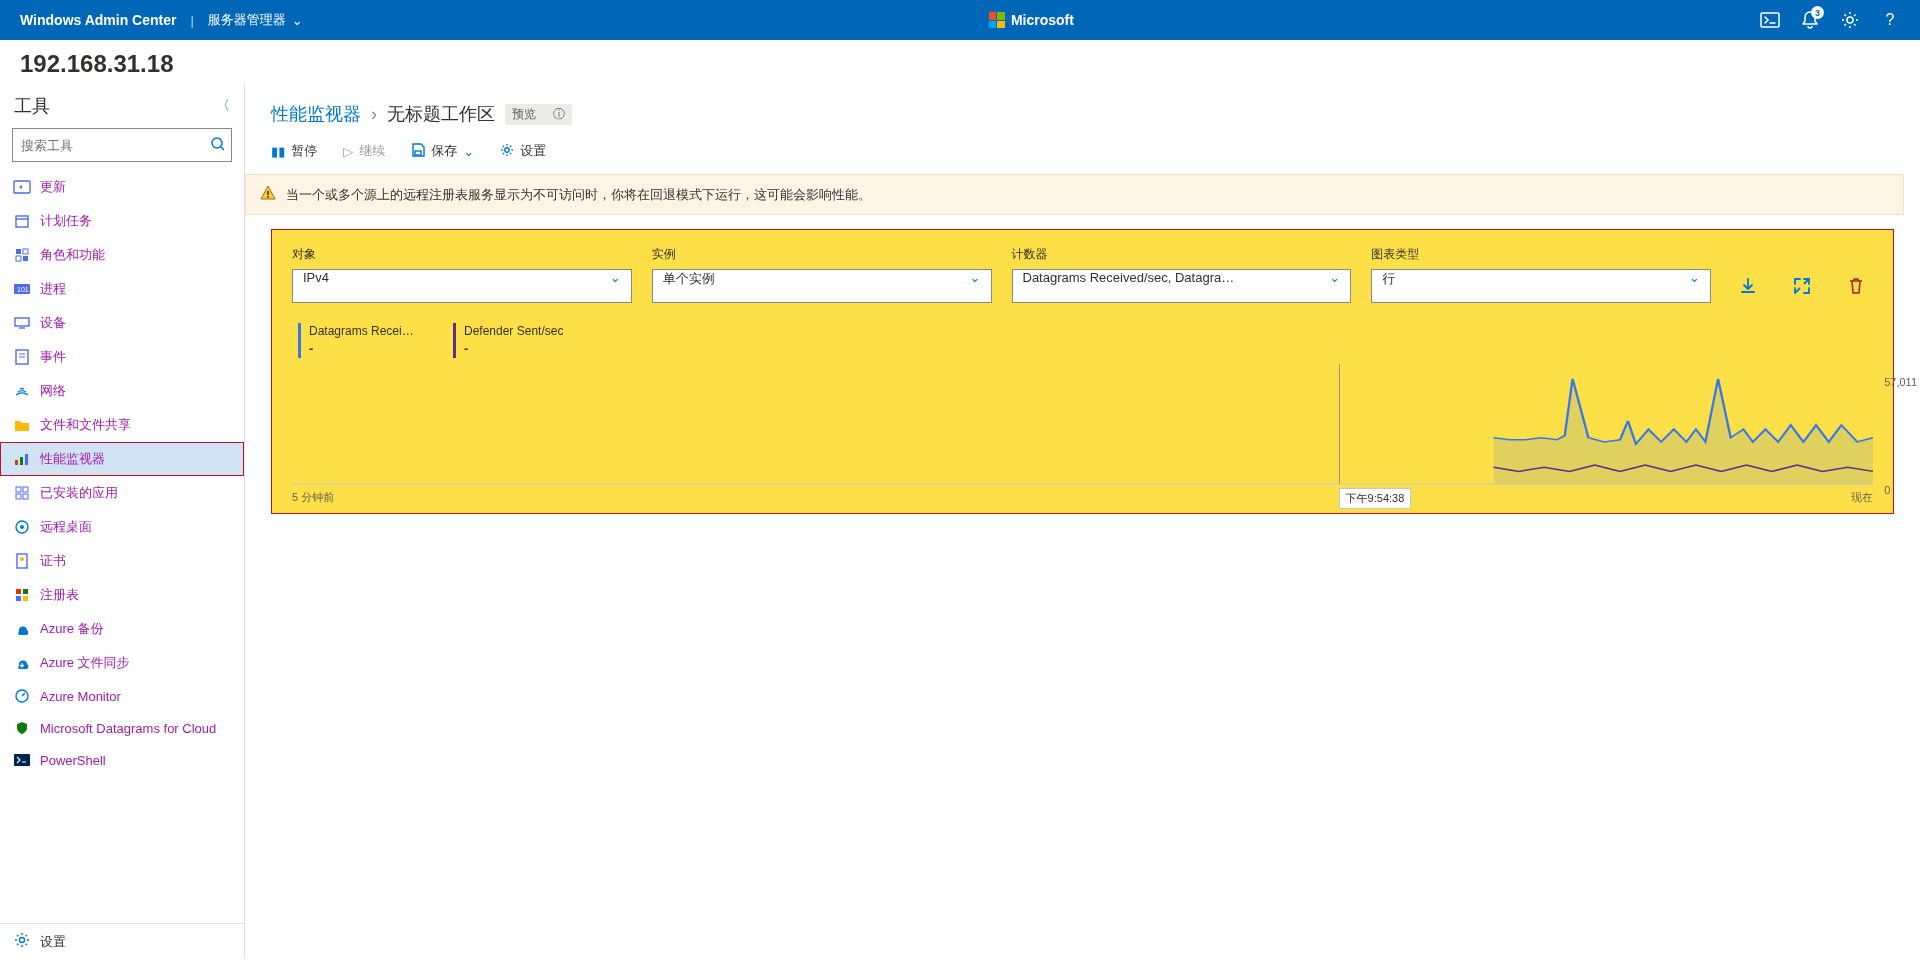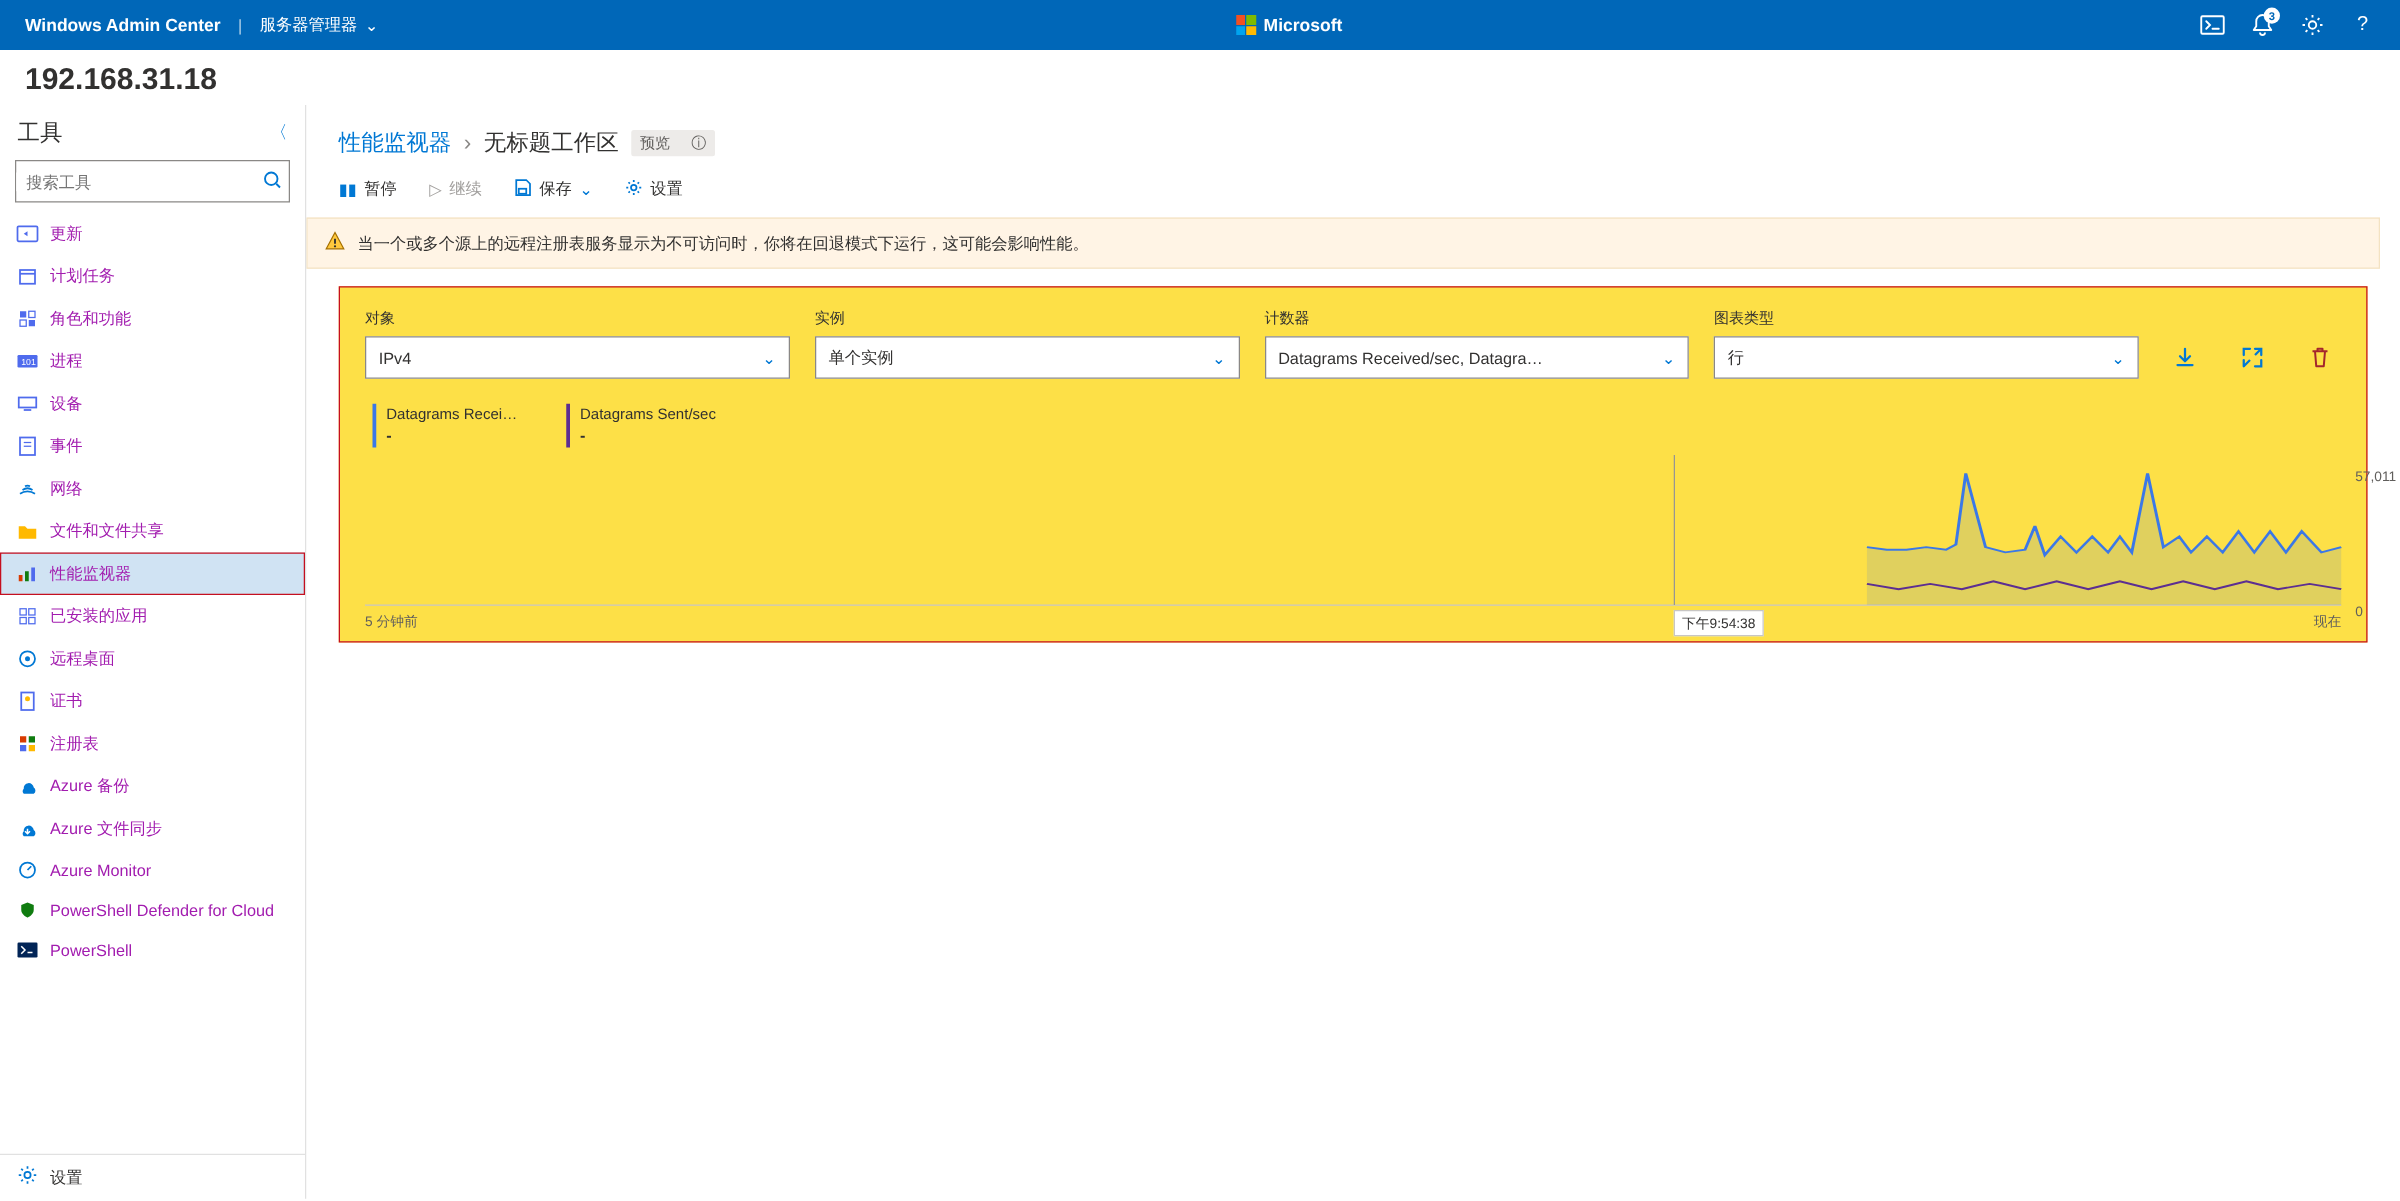--- a/index.html
+++ b/index.html
@@ -65,21 +65,21 @@
   .tbtn .ic{color:var(--link);}
   .tbtn.disabled .ic{color:#a19f9d;}
 
   .warn{margin:0 16px 14px 0;padding:10px 14px;background:var(--warning-bg);border:1px solid #f3e2c2;display:flex;align-items:center;gap:10px;font-size:13px;color:#323130;}
   .warn .wico{color:var(--warning-ico);}
 
   .card{margin:0 26px 16px;border:1px solid var(--red-border);padding:16px 20px 8px;background:#fde047;}
   .controls{display:flex;gap:20px;align-items:flex-end;}
   .fld{display:flex;flex-direction:column;gap:6px;flex:1;}
   .fld label{font-size:12px;color:#323130;}
-  .dd{height:34px;border:1px solid #8a8886;display:flex;align-items:center;justify-content:space-between;padding:0 10px;cursor:pointer;background:#fff;}
+  .dd{height:34px;border:1px solid #8a8886;display:flex;justify-content:space-between;padding:0 10px;cursor:pointer;background:#fff;}
   .dd .val{white-space:nowrap;overflow:hidden;text-overflow:ellipsis;}
   .dd .chev{color:var(--link);}
   .iconbtn{width:34px;height:34px;display:flex;align-items:center;justify-content:center;color:var(--link);cursor:pointer;font-size:18px;}
   .iconbtn.del{color:#a4262c;}
 
   .legend{display:flex;gap:34px;margin:20px 0 6px 6px;}
   .legend .li{border-left:3px solid;padding-left:8px;line-height:1.4;}
   .legend .li.blue{border-color:var(--chart-blue);}
   .legend .li.purple{border-color:var(--chart-purple);}
   .legend .name{font-size:12px;color:#323130;white-space:nowrap;max-width:110px;overflow:hidden;text-overflow:ellipsis;}
@@ -305,21 +305,21 @@
             </svg>
           </span>
           <span>Azure Monitor</span>
         </div>
         <div class="nav-item">
           <span class="ico">
             <svg width="12" height="14">
               <path d="M6 1l5 2v4c0 4-5 6-5 6s-5-2-5-6V3z" fill="#107c10"></path>
             </svg>
           </span>
-          <span>PowerShell Defender for Cloud</span>
+          <span>Microsoft Datagrams for Cloud</span>
         </div>
         <div class="nav-item">
           <span class="ico">
             <svg width="16" height="12">
               <rect width="16" height="12" rx="1" fill="#012456"></rect>
               <path d="M3 3l3 3-3 3M8 8h4" stroke="#fff" stroke-width="1.2" fill="none"></path>
             </svg>
           </span>
           <span>PowerShell</span>
         </div>
@@ -434,21 +434,21 @@
             </svg>
         </span>
       </div>
 
       <div class="legend">
         <div class="li blue">
           <div class="name">Datagrams Received/s…</div>
           <div class="val">-</div>
         </div>
         <div class="li purple">
-          <div class="name">Datagrams Sent/sec</div>
+          <div class="name">Defender Sent/sec</div>
           <div class="val">-</div>
         </div>
       </div>
 
       <div class="chartwrap">
         <div class="vline"></div>
         <svg id="chartsvg" viewBox="0 0 1000 120" preserveAspectRatio="none">
             <line x1="0" y1="120" x2="1000" y2="120" stroke="#c8c6c4" stroke-width="1"></line>
             <path d="M760 73.6931469365561 L770 75.79800389398537 L780 75.79800389398537 L790 73.6931469365561 L800 75.79800389398537 L805 71.58828997912684 L810 14.757152128536603 L820 73.6931469365561 L830 77.90286085141463 L840 75.79800389398537 L845 56.85429127712196 L850 80.0077178088439 L858 65.27371910683902 L866 77.90286085141463 L874 65.27371910683902 L882 77.90286085141463 L888 65.27371910683902 L894 77.90286085141463 L902 14.757152128536603 L910 73.6931469365561 L918 65.27371910683902 L924 77.90286085141463 L932 65.27371910683902 L940 77.90286085141463 L948 61.06400519198049 L956 77.90286085141463 L964 61.06400519198049 L972 77.90286085141463 L980 61.06400519198049 L990 77.90286085141463 L1000 73.6931469365561 L 1000 120 L 760 120 Z" fill="#3b78e7" fill-opacity="0.15"></path>
             <path d="M760 73.6931469365561 L770 75.79800389398537 L780 75.79800389398537 L790 73.6931469365561 L800 75.79800389398537 L805 71.58828997912684 L810 14.757152128536603 L820 73.6931469365561 L830 77.90286085141463 L840 75.79800389398537 L845 56.85429127712196 L850 80.0077178088439 L858 65.27371910683902 L866 77.90286085141463 L874 65.27371910683902 L882 77.90286085141463 L888 65.27371910683902 L894 77.90286085141463 L902 14.757152128536603 L910 73.6931469365561 L918 65.27371910683902 L924 77.90286085141463 L932 65.27371910683902 L940 77.90286085141463 L948 61.06400519198049 L956 77.90286085141463 L964 61.06400519198049 L972 77.90286085141463 L980 61.06400519198049 L990 77.90286085141463 L1000 73.6931469365561 " fill="none" stroke="#3b78e7" stroke-width="1.5"></path>

